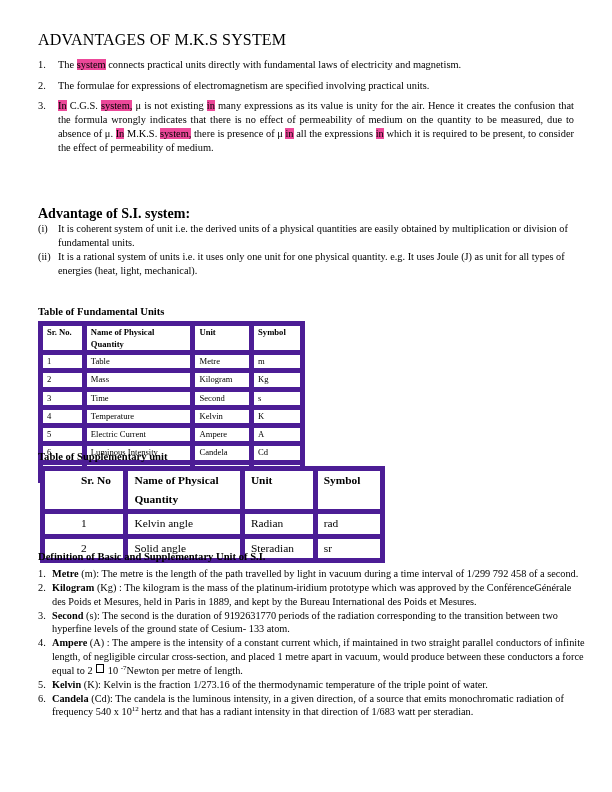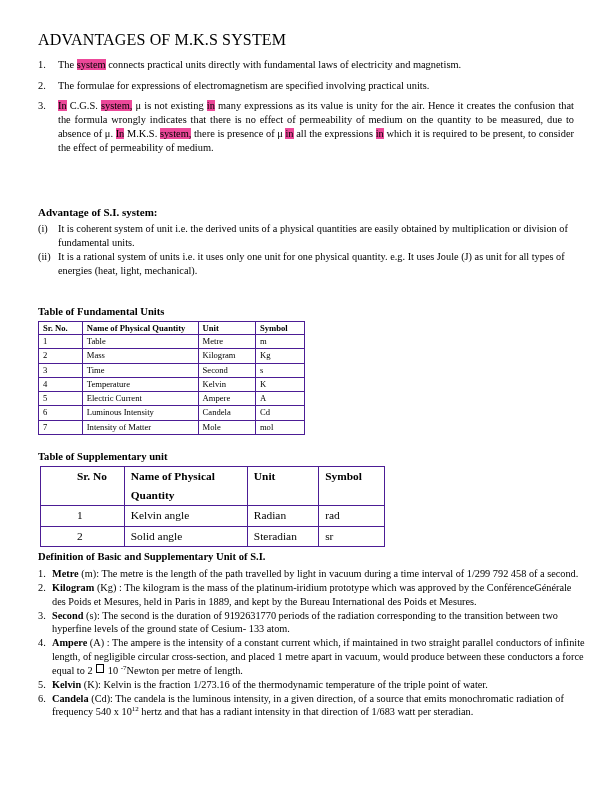--- a/index.html
+++ b/index.html
@@ -58,21 +58,21 @@
   }
   .hl {
     background: #ec4899;
   }
 
   
   .si-head {
     position: absolute;
     left: 38px;
     top: 206px;
-    font-size: 11px;
+    font-size: 14px;
     font-weight: bold;
     font-family: Liberation Serif, serif;
   }
   .si-list {
     position: absolute;
     left: 38px;
     top: 222px;
     width: 548px;
     font-size: 10.3px;
     line-height: 13.6px;
@@ -95,21 +95,21 @@
   }
   #caption-fundamental { left: 38px; top: 306px; }
   #caption-supplementary { left: 38px; top: 451px; }
 
   table {
     position: absolute;
     border-collapse: collapse;
     background: #fff;
   }
   table td, table th {
-    border: 1px solid #4c1d95;
+    border: 5px solid #4c1d95;
     padding: 0px 4px;
     text-align: left;
     vertical-align: top;
   }
 
   
   #table-fundamental {
     left: 38px;
     top: 321px;
     width: 267px;

